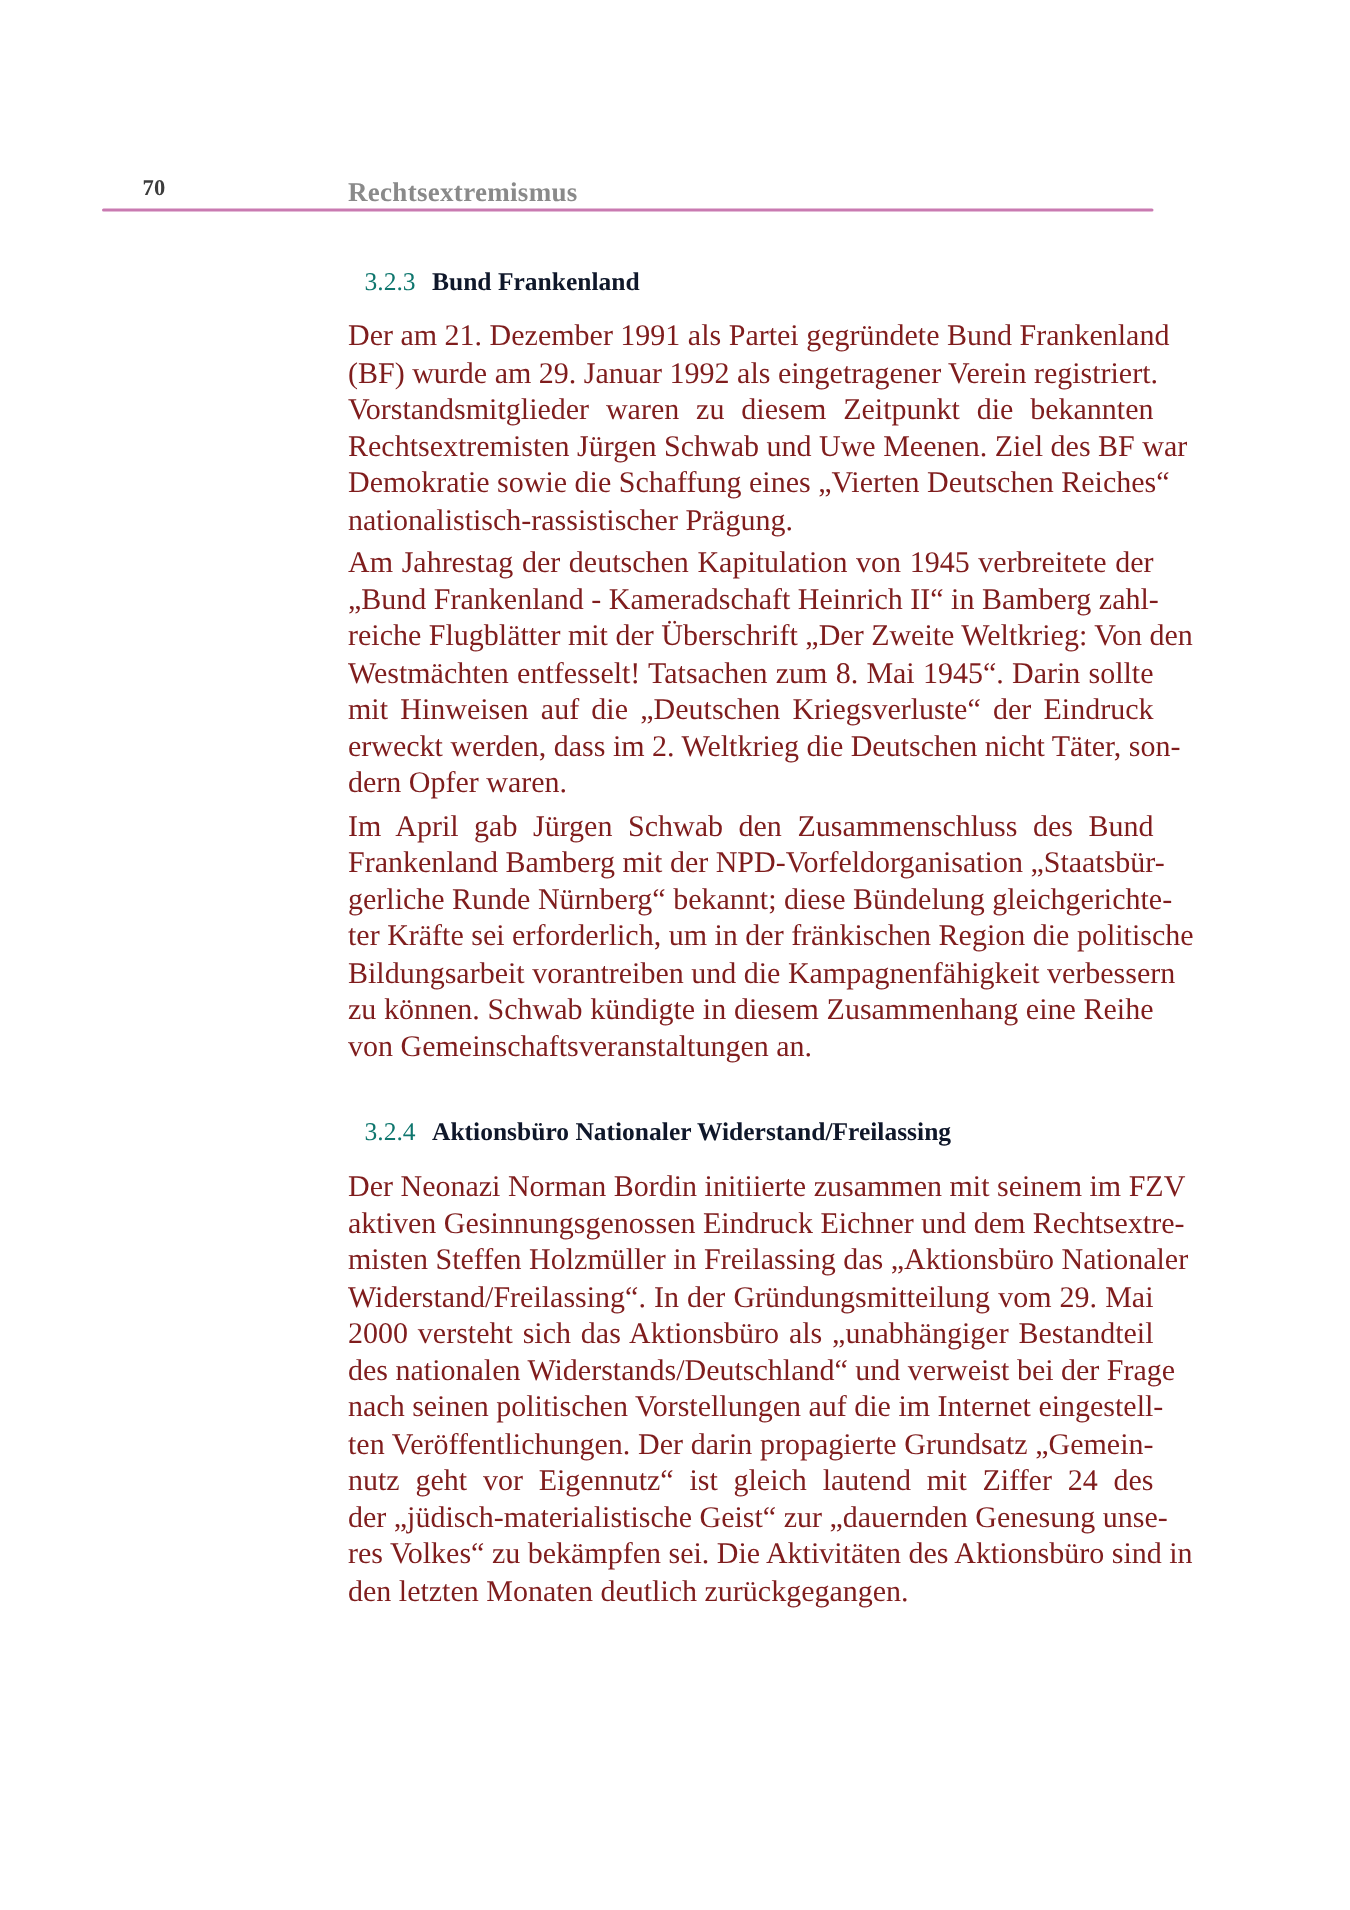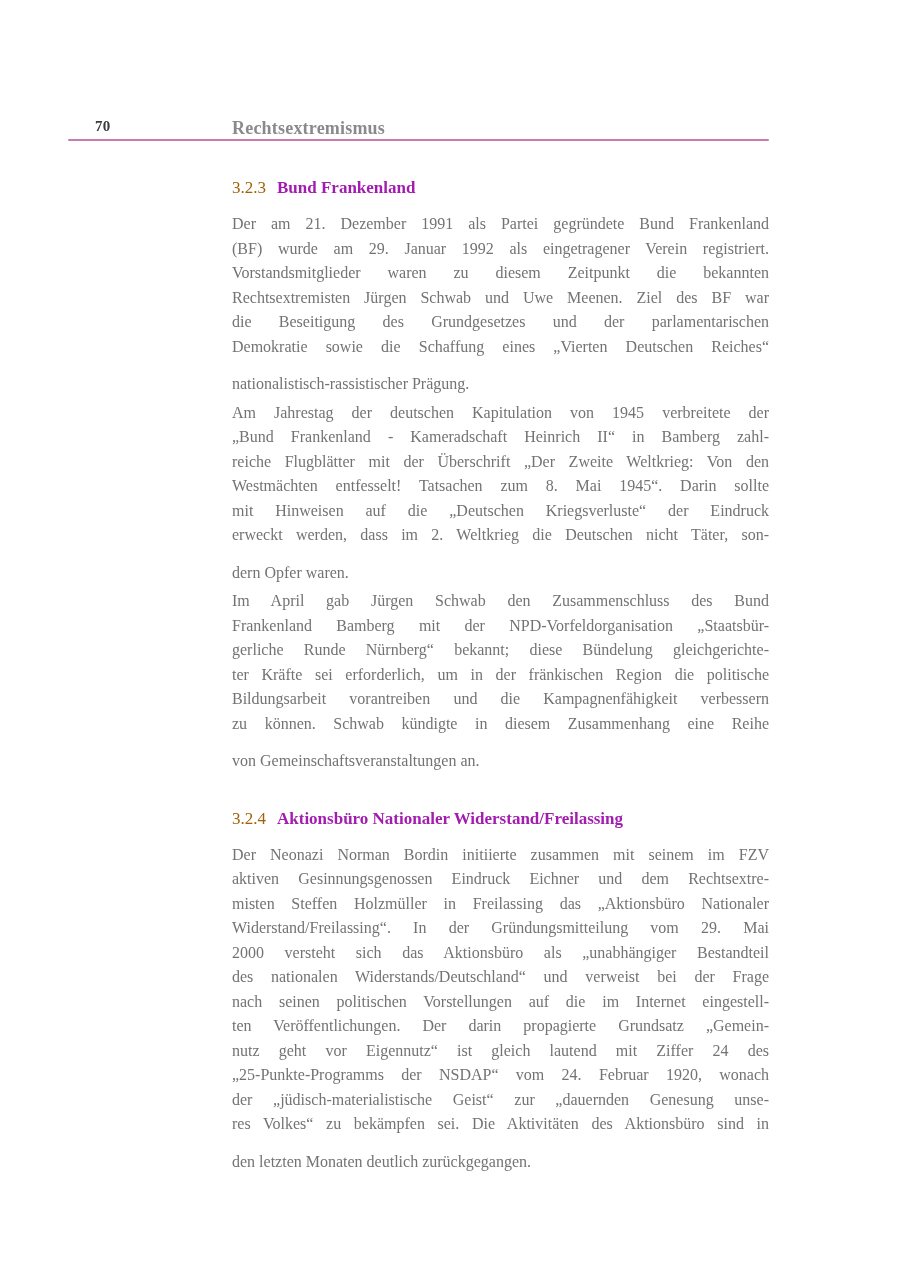--- a/index.html
+++ b/index.html
@@ -56,59 +56,58 @@
   }
   .section-heading {
     font-size: 17px;
     line-height: 24px;
     margin: 0 0 12px 0;
     white-space: nowrap;
   }
   .section-heading.later { margin-top: 33px; }
   .sec-num {
     font-weight: normal;
-    color: #a16207;
+    color: #0f766e;
+    margin-left: 11px;
   }
   .sec-title {
     font-weight: bold;
-    color: #a21caf;
+    color: #0f172a;
     margin-left: 11px;
   }
   .para { margin: 0 0 4px 0; }
   .line {
-    font-size: 16px;
+    font-size: 20px;
     line-height: 24.5px;
-    color: #737373;
+    color: #7f1d1d;
     text-align: justify;
     text-align-last: justify;
     white-space: nowrap;
   }
   .line.last {
     text-align: right;
     text-align-last: left;
-    margin-top: 13px;
   }
 </style>
 </head>
 <body>
 
 <div class="page">
   <div class="running-header">
     <span class="page-number">70</span>
     <span class="chapter-title">Rechtsextremismus</span>
   </div>
   <div class="header-rule" style="background: rgb(201, 122, 177);"></div>
   <div class="content-column" id="content">
       <div class="section-heading"><span class="sec-num">3.2.3</span><span class="sec-title">Bund Frankenland</span></div>
       <div class="para">
         <div class="line">Der am 21. Dezember 1991 als Partei gegründete Bund Frankenland</div>
         <div class="line">(BF) wurde am 29. Januar 1992 als eingetragener Verein registriert.</div>
         <div class="line">Vorstandsmitglieder waren zu diesem Zeitpunkt die bekannten</div>
         <div class="line">Rechtsextremisten Jürgen Schwab und Uwe Meenen. Ziel des BF war</div>
-        <div class="line">die Beseitigung des Grundgesetzes und der parlamentarischen</div>
         <div class="line">Demokratie sowie die Schaffung eines „Vierten Deutschen Reiches“</div>
         <div class="line last">nationalistisch-rassistischer Prägung.</div>
       </div>
       <div class="para">
         <div class="line">Am Jahrestag der deutschen Kapitulation von 1945 verbreitete der</div>
         <div class="line">„Bund Frankenland - Kameradschaft Heinrich II“ in Bamberg zahl-</div>
         <div class="line">reiche Flugblätter mit der Überschrift „Der Zweite Weltkrieg: Von den</div>
         <div class="line">Westmächten entfesselt! Tatsachen zum 8. Mai 1945“. Darin sollte</div>
         <div class="line">mit Hinweisen auf die „Deutschen Kriegsverluste“ der Eindruck</div>
         <div class="line">erweckt werden, dass im 2. Weltkrieg die Deutschen nicht Täter, son-</div>
@@ -127,19 +126,18 @@
       <div class="para">
         <div class="line">Der Neonazi Norman Bordin initiierte zusammen mit seinem im FZV</div>
         <div class="line">aktiven Gesinnungsgenossen Eindruck Eichner und dem Rechtsextre-</div>
         <div class="line">misten Steffen Holzmüller in Freilassing das „Aktionsbüro Nationaler</div>
         <div class="line">Widerstand/Freilassing“. In der Gründungsmitteilung vom 29. Mai</div>
         <div class="line">2000 versteht sich das Aktionsbüro als „unabhängiger Bestandteil</div>
         <div class="line">des nationalen Widerstands/Deutschland“ und verweist bei der Frage</div>
         <div class="line">nach seinen politischen Vorstellungen auf die im Internet eingestell-</div>
         <div class="line">ten Veröffentlichungen. Der darin propagierte Grundsatz „Gemein-</div>
         <div class="line">nutz geht vor Eigennutz“ ist gleich lautend mit Ziffer 24 des</div>
-        <div class="line">„25-Punkte-Programms der NSDAP“ vom 24. Februar 1920, wonach</div>
         <div class="line">der „jüdisch-materialistische Geist“ zur „dauernden Genesung unse-</div>
         <div class="line">res Volkes“ zu bekämpfen sei. Die Aktivitäten des Aktionsbüro sind in</div>
         <div class="line last">den letzten Monaten deutlich zurückgegangen.</div>
       </div>
     </div>
 </div>
 
 </body></html>

